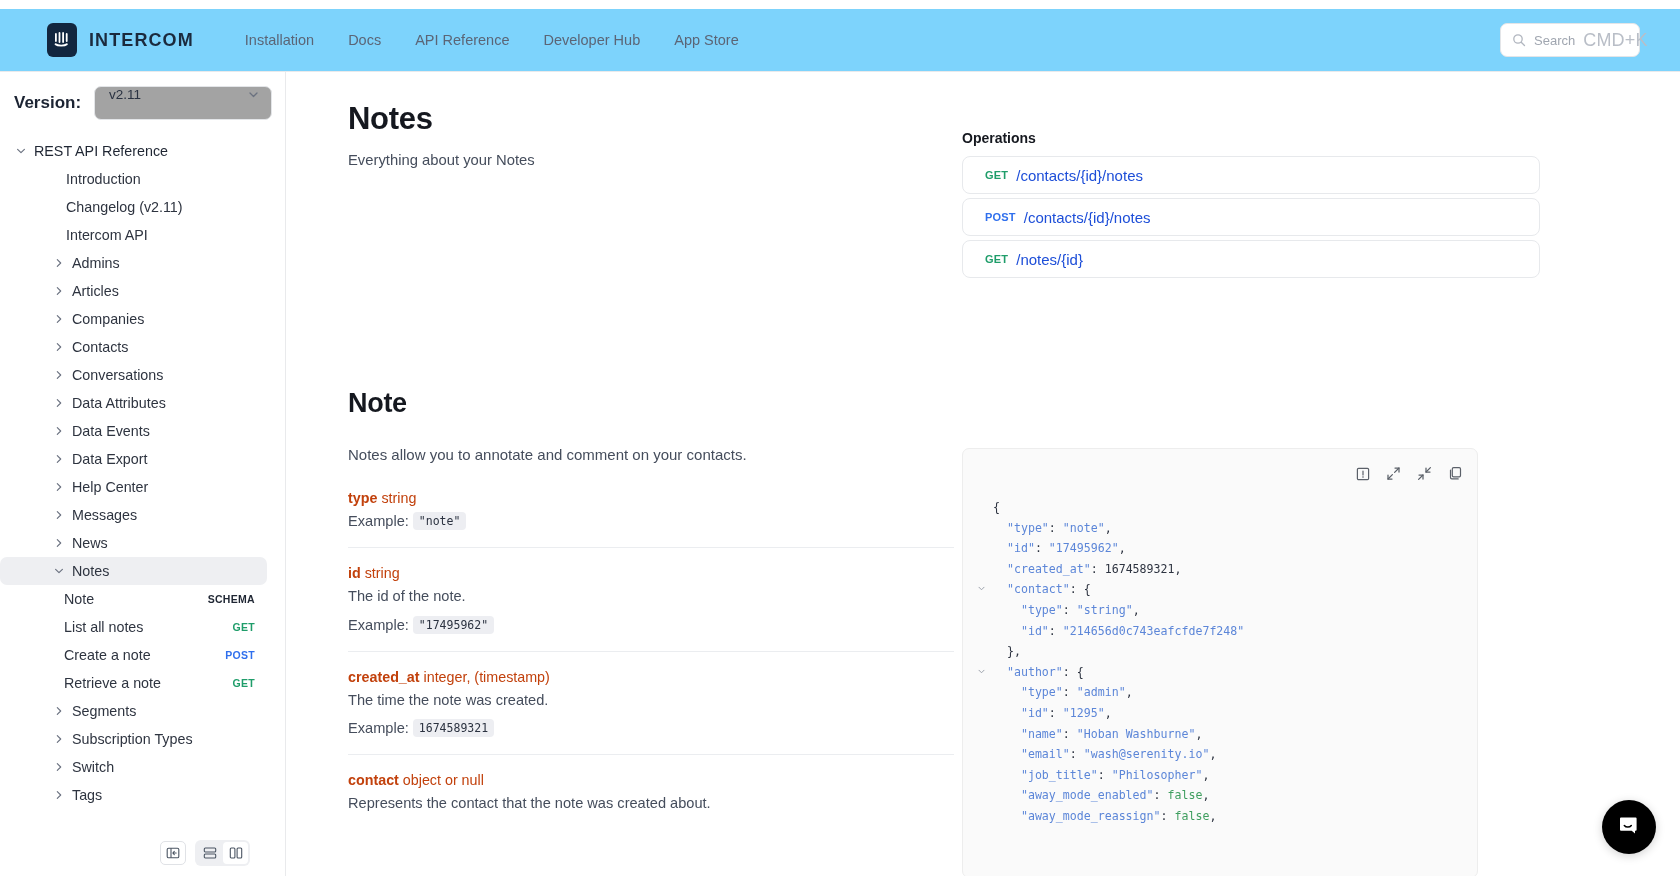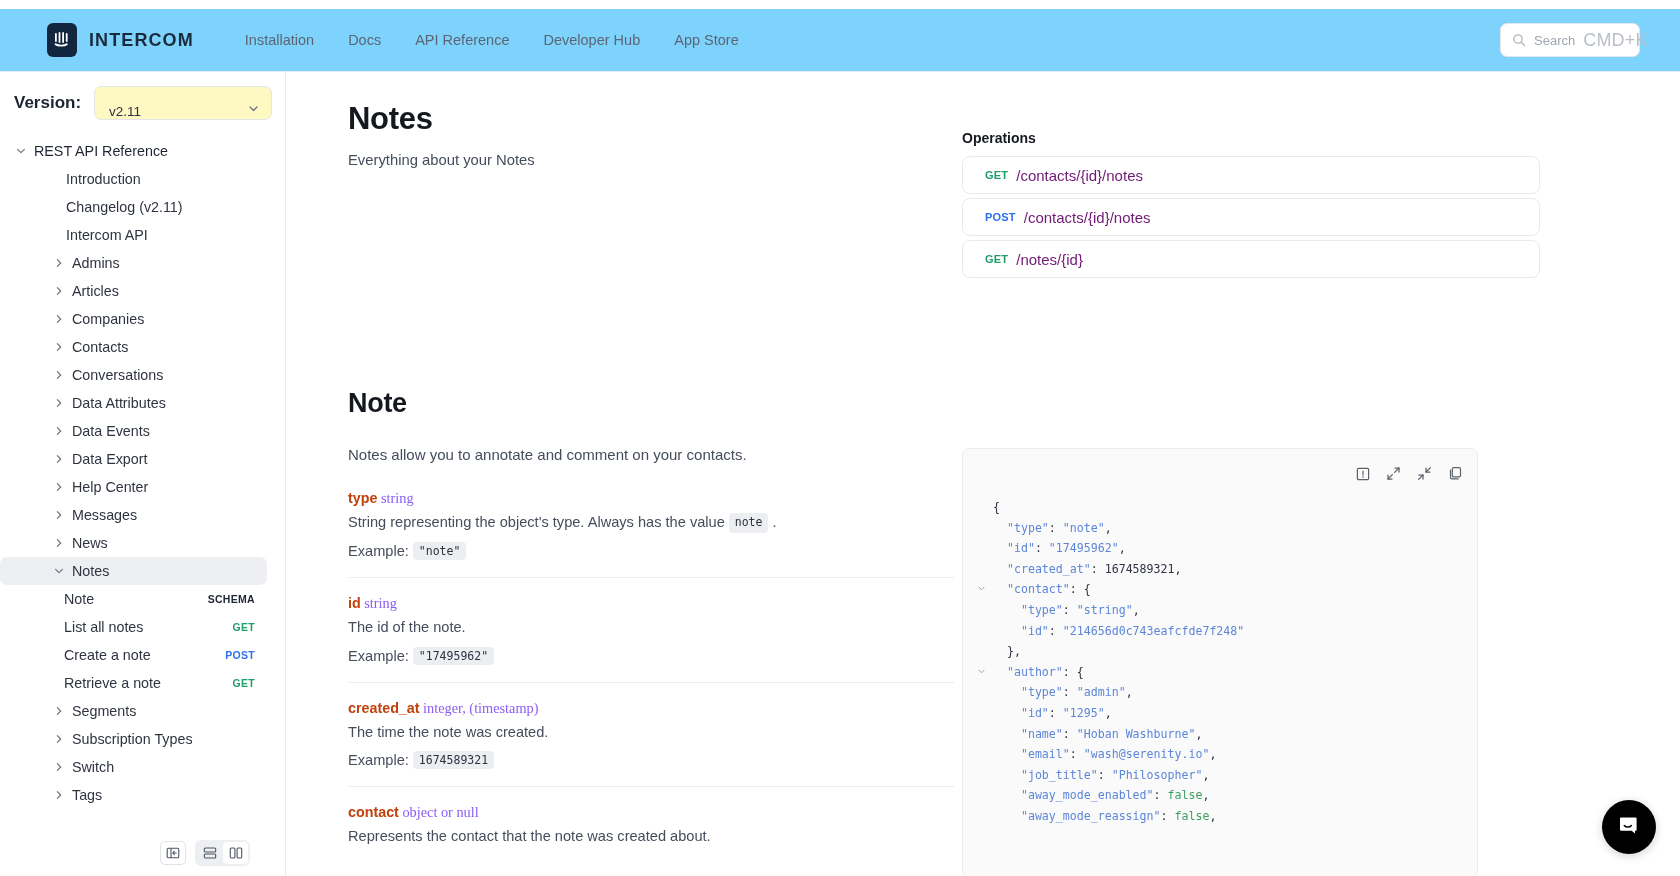--- a/index.html
+++ b/index.html
@@ -72,24 +72,24 @@
     height: 45px;
     padding: 0 0 0 14px;
     margin-top: 17px;
   }
   .version-label { font-size: 17px; font-weight: 700; color: #1c2433; }
   .version-select {
     margin-left: 13px;
     width: 178px; height: 34px;
     border: 1px solid #e3e5e8;
     border-radius: 7px;
-    display: flex; align-items: flex-end; justify-content: space-between;
+    display: flex; align-items: flex-start; justify-content: space-between;
     padding: 0 11px 0 14px;
     cursor: pointer;
-    background: #fef9c3;
+    background: #a3a3a3;
   }
   .version-value { font-size: 13.5px; color: #2a3242; }
 
   .navtree { margin-top: 12px; padding-right: 18px; }
   .nav-item {
     display: flex; align-items: center;
     height: 28px;
     border-radius: 7px;
     cursor: pointer;
     position: relative;
@@ -171,38 +171,38 @@
     height: 38px;
     border: 1px solid #e7e9ec;
     border-radius: 8px;
     display: flex; align-items: center;
     padding-left: 22px;
     margin-bottom: 4px;
     cursor: pointer;
     background: #fff;
   }
   .op-m { font-size: 11px; font-weight: 700; letter-spacing: .2px; }
-  .op-path { font-size: 15px; color: #701a75; margin-left: 8px; }
+  .op-path { font-size: 15px; color: #1d4ed8; margin-left: 8px; }
 
   .sec-h2 {
     position: absolute; left: 62px; top: 325px;
     font-size: 27px; font-weight: 700; color: #15181f;
     letter-spacing: -.3px;
   }
   .sec-desc {
     position: absolute; left: 62px; top: 383px;
     font-size: 15px; color: #454d5c;
   }
 
   .props { position: absolute; left: 62px; top: 427px; width: 606px; }
   .prop { padding-bottom: 17px; border-bottom: 1px solid #ebedf0; margin-bottom: 17px; }
   .prop:last-child { border-bottom: none; }
   .prop-head { font-size: 14.3px; margin-bottom: 6px; }
   .prop-name { font-weight: 700; color: #c2410c; }
-  .prop-type { color: #8b5cf6; font-weight: 400; font-family: Liberation Serif, serif; }
+  .prop-type { color: #c2410c; font-weight: 400; }
   .prop-desc { font-size: 14.6px; color: #454d5c; margin-bottom: 9px; line-height: 1.35; }
   .prop-ex { font-size: 14.6px; color: #454d5c; display:flex; align-items:center; }
   .chip {
     display: inline-block;
     background: #edeef2;
     border-radius: 4px;
     padding: 2px 6px;
     font-family: "DejaVu Sans Mono", monospace;
     font-size: 11.5px;
     color: #2b3240;
@@ -515,21 +515,20 @@
         <span class="op-path">/notes/{id}</span>
       </div>
     </div>
 
   <div class="sec-h2">Note</div>
   <div class="sec-desc">Notes allow you to annotate and comment on your contacts.</div>
 
   <div class="props" id="props">
       <div class="prop">
         <div class="prop-head"><span class="prop-name">type</span><span class="prop-type"> string</span></div>
-        <div class="prop-desc">String representing the object's type. Always has the value<span class="chip">note</span>.</div>
         <div class="prop-ex">
           <span>Example:</span>
           <span class="chip">"note"</span>
         </div>
       </div>
       <div class="prop">
         <div class="prop-head"><span class="prop-name">id</span><span class="prop-type"> string</span></div>
         <div class="prop-desc">The id of the note.</div>
         <div class="prop-ex">
           <span>Example:</span>

